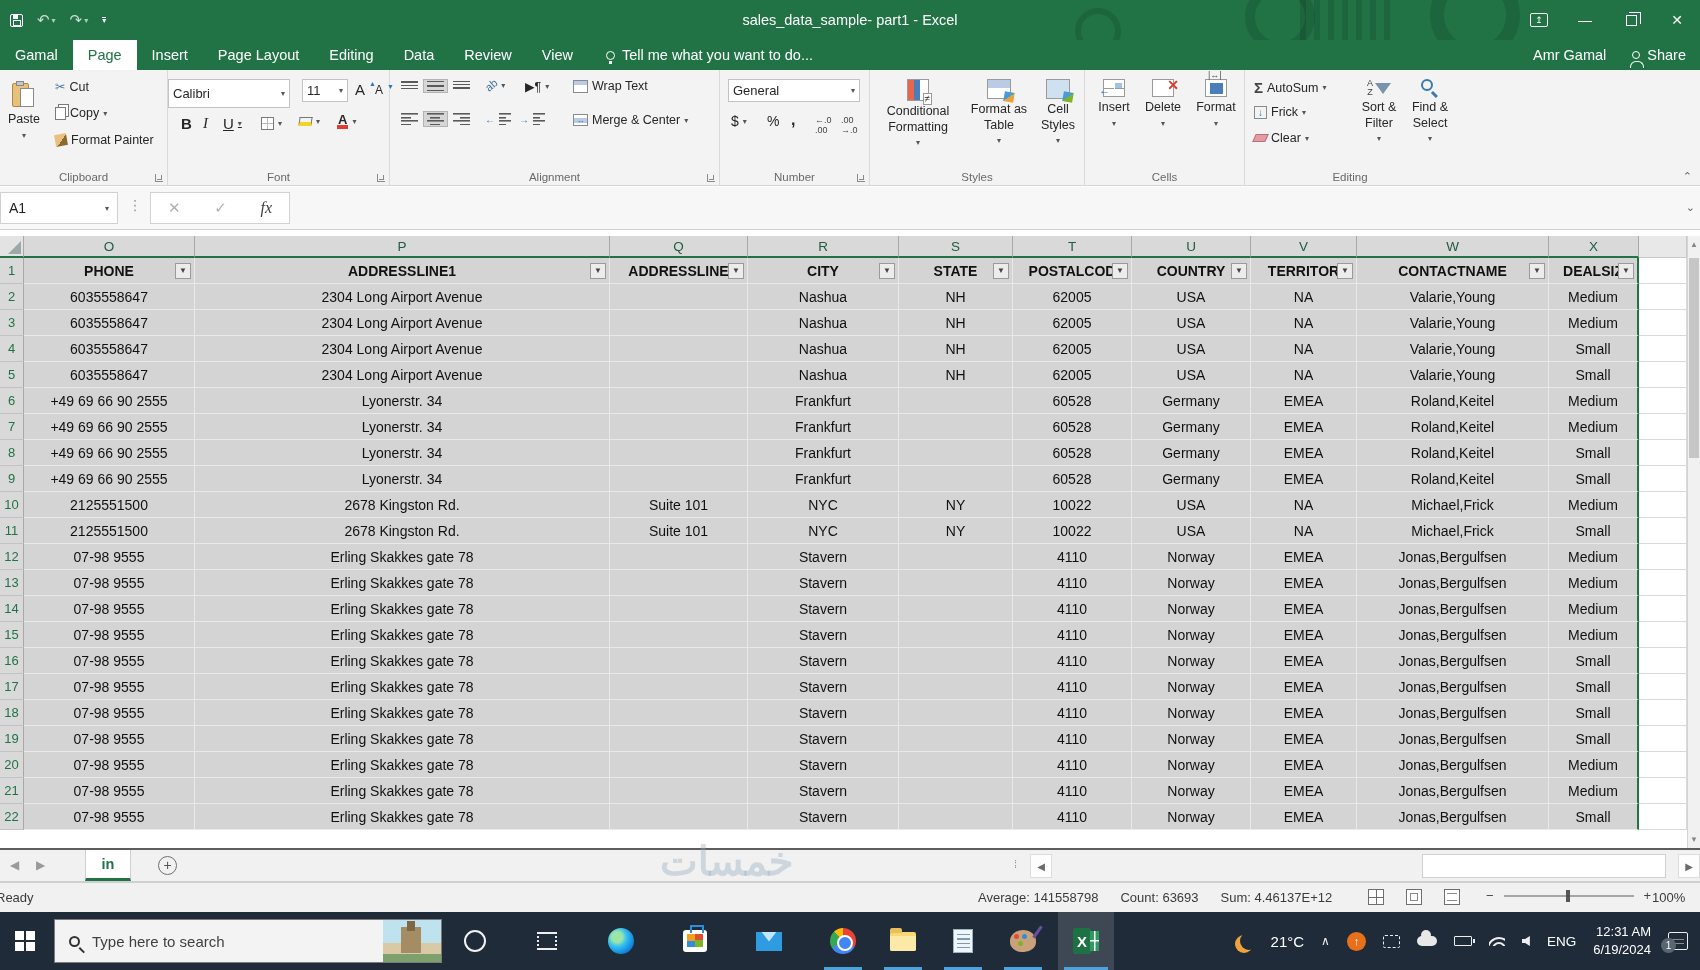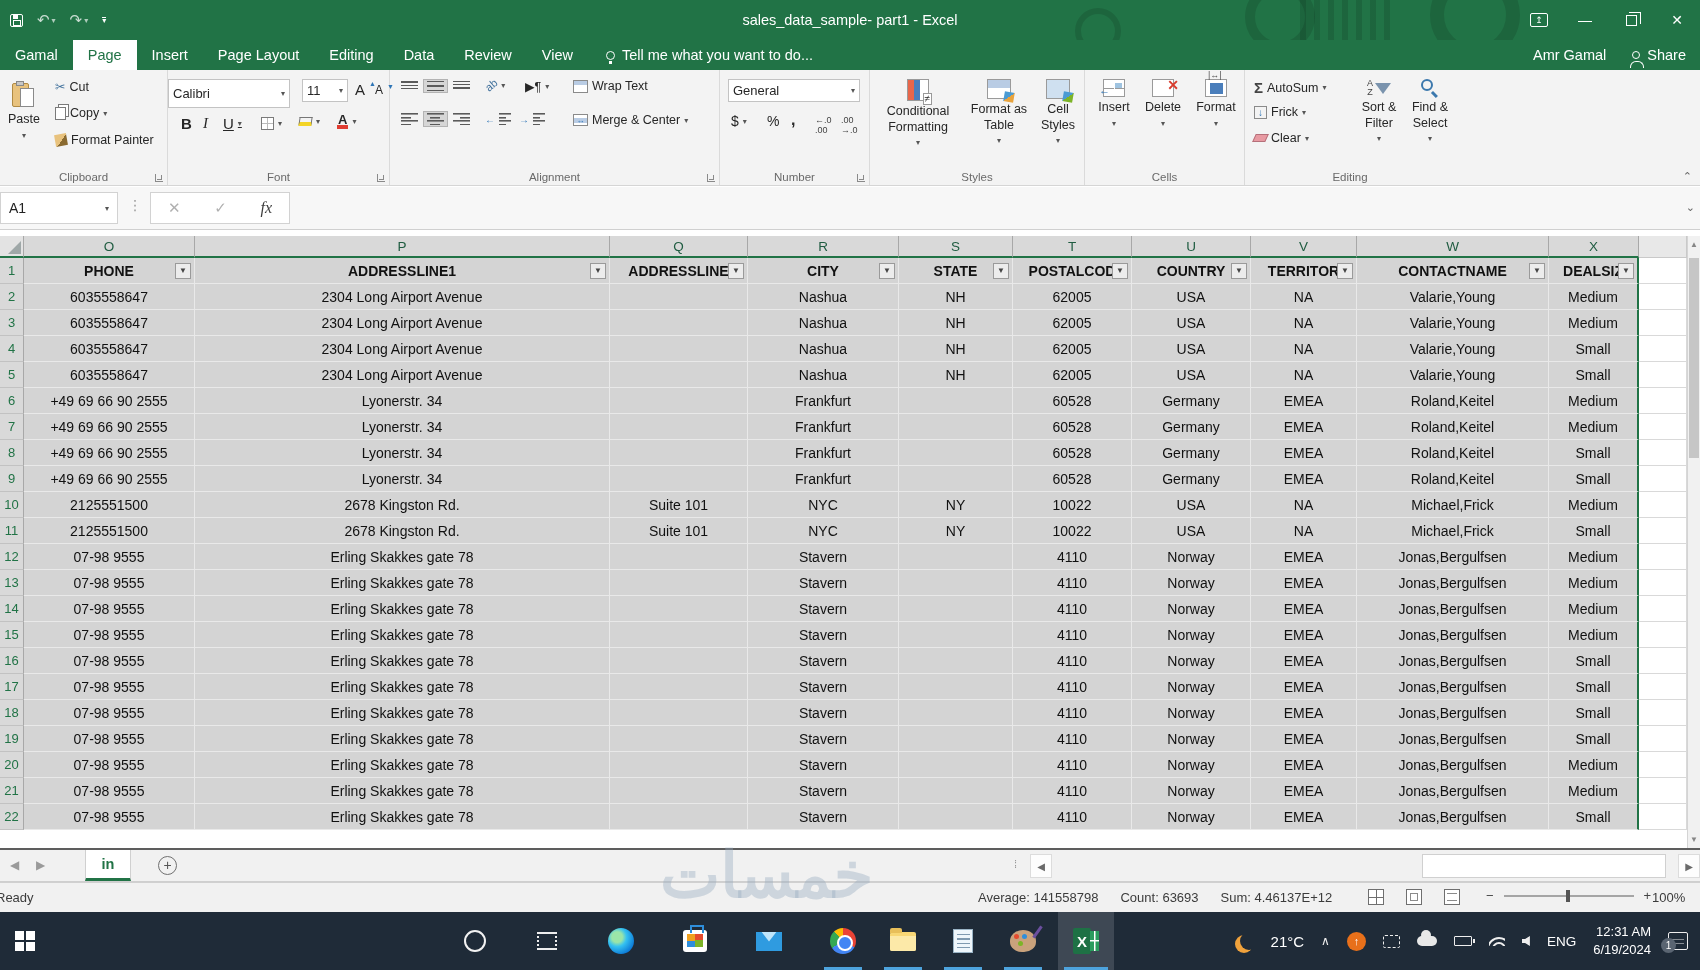--- a/index.html
+++ b/index.html
@@ -157,21 +157,21 @@
   .cloudg:before{content:"";position:absolute;left:4px;top:-6px;width:10px;height:10px;border-radius:50%;background:#e8e8e8;}
   .batt{width:18px;height:10px;border:1.5px solid #eee;border-radius:1px;position:relative;}
   .batt:after{content:"";position:absolute;right:-4px;top:2px;width:2px;height:4px;background:#eee;}
   .wifi{width:16px;height:9px;position:relative;overflow:hidden;}
   .wifi:before{content:"";position:absolute;left:-2px;top:0;width:20px;height:20px;border:2px solid #eee;border-radius:50%;}
   .wifi:after{content:"";position:absolute;left:3px;top:5px;width:10px;height:10px;border:2px solid #eee;border-radius:50%;}
   .spk{width:8px;height:10px;background:#eee;clip-path:polygon(0 30%,40% 30%,100% 0,100% 100%,40% 70%,0 70%);}
   .clock{display:flex;flex-direction:column;align-items:flex-end;line-height:1.35;font-size:13px;}
   .notif{width:20px;height:18px;border:1.5px solid #eee;border-radius:2px;position:relative;background:repeating-linear-gradient(#eee 3px,transparent 4px 7px) content-box;padding:3px;}
   .badge{position:absolute;left:-8px;bottom:-4px;width:15px;height:15px;border-radius:50%;background:#5a6572;color:#fff;font-size:10px;display:flex;align-items:center;justify-content:center;}
-  .wm{position:absolute;left:660px;top:838px;font-size:64px;font-weight:bold;color:rgba(148,168,188,.38);z-index:9;pointer-events:none;}
+  .wm{position:absolute;left:660px;top:838px;font-size:40px;font-weight:bold;color:rgba(148,168,188,.38);z-index:9;pointer-events:none;}
 </style>
 </head>
 <body>
 
 <div id="app">
 
   <div class="titlebar">
     <div class="deco ring" style="left:1245px;top:-18px;width:70px;height:70px;"></div>
     <div class="deco ring" style="left:1075px;top:8px;width:46px;height:46px;border-width:6px;"></div>
     <div class="deco bars" style="left:1300px;top:0;width:90px;height:40px;"></div>
@@ -826,20 +826,25 @@
 
   <div class="taskbar">
     <div class="tico" style="left:0;">
         <span class="winlogo">
           <i></i>
           <i></i>
           <i></i>
           <i></i>
         </span>
       </div>
+    <div class="searchbox">
+      <span class="mag"></span>
+      <span style="font-size:15px;">Type here to search</span>
+      <span class="castle"></span>
+    </div>
     <div class="tico" style="left:450px;">
         <span class="circ-o"></span>
       </div>
     <div class="tico" style="left:522px;">
         <span class="taskview"></span>
       </div>
     <div class="tico" style="left:596px;">
         <span class="edge"></span>
       </div>
     <div class="tico" style="left:670px;">

